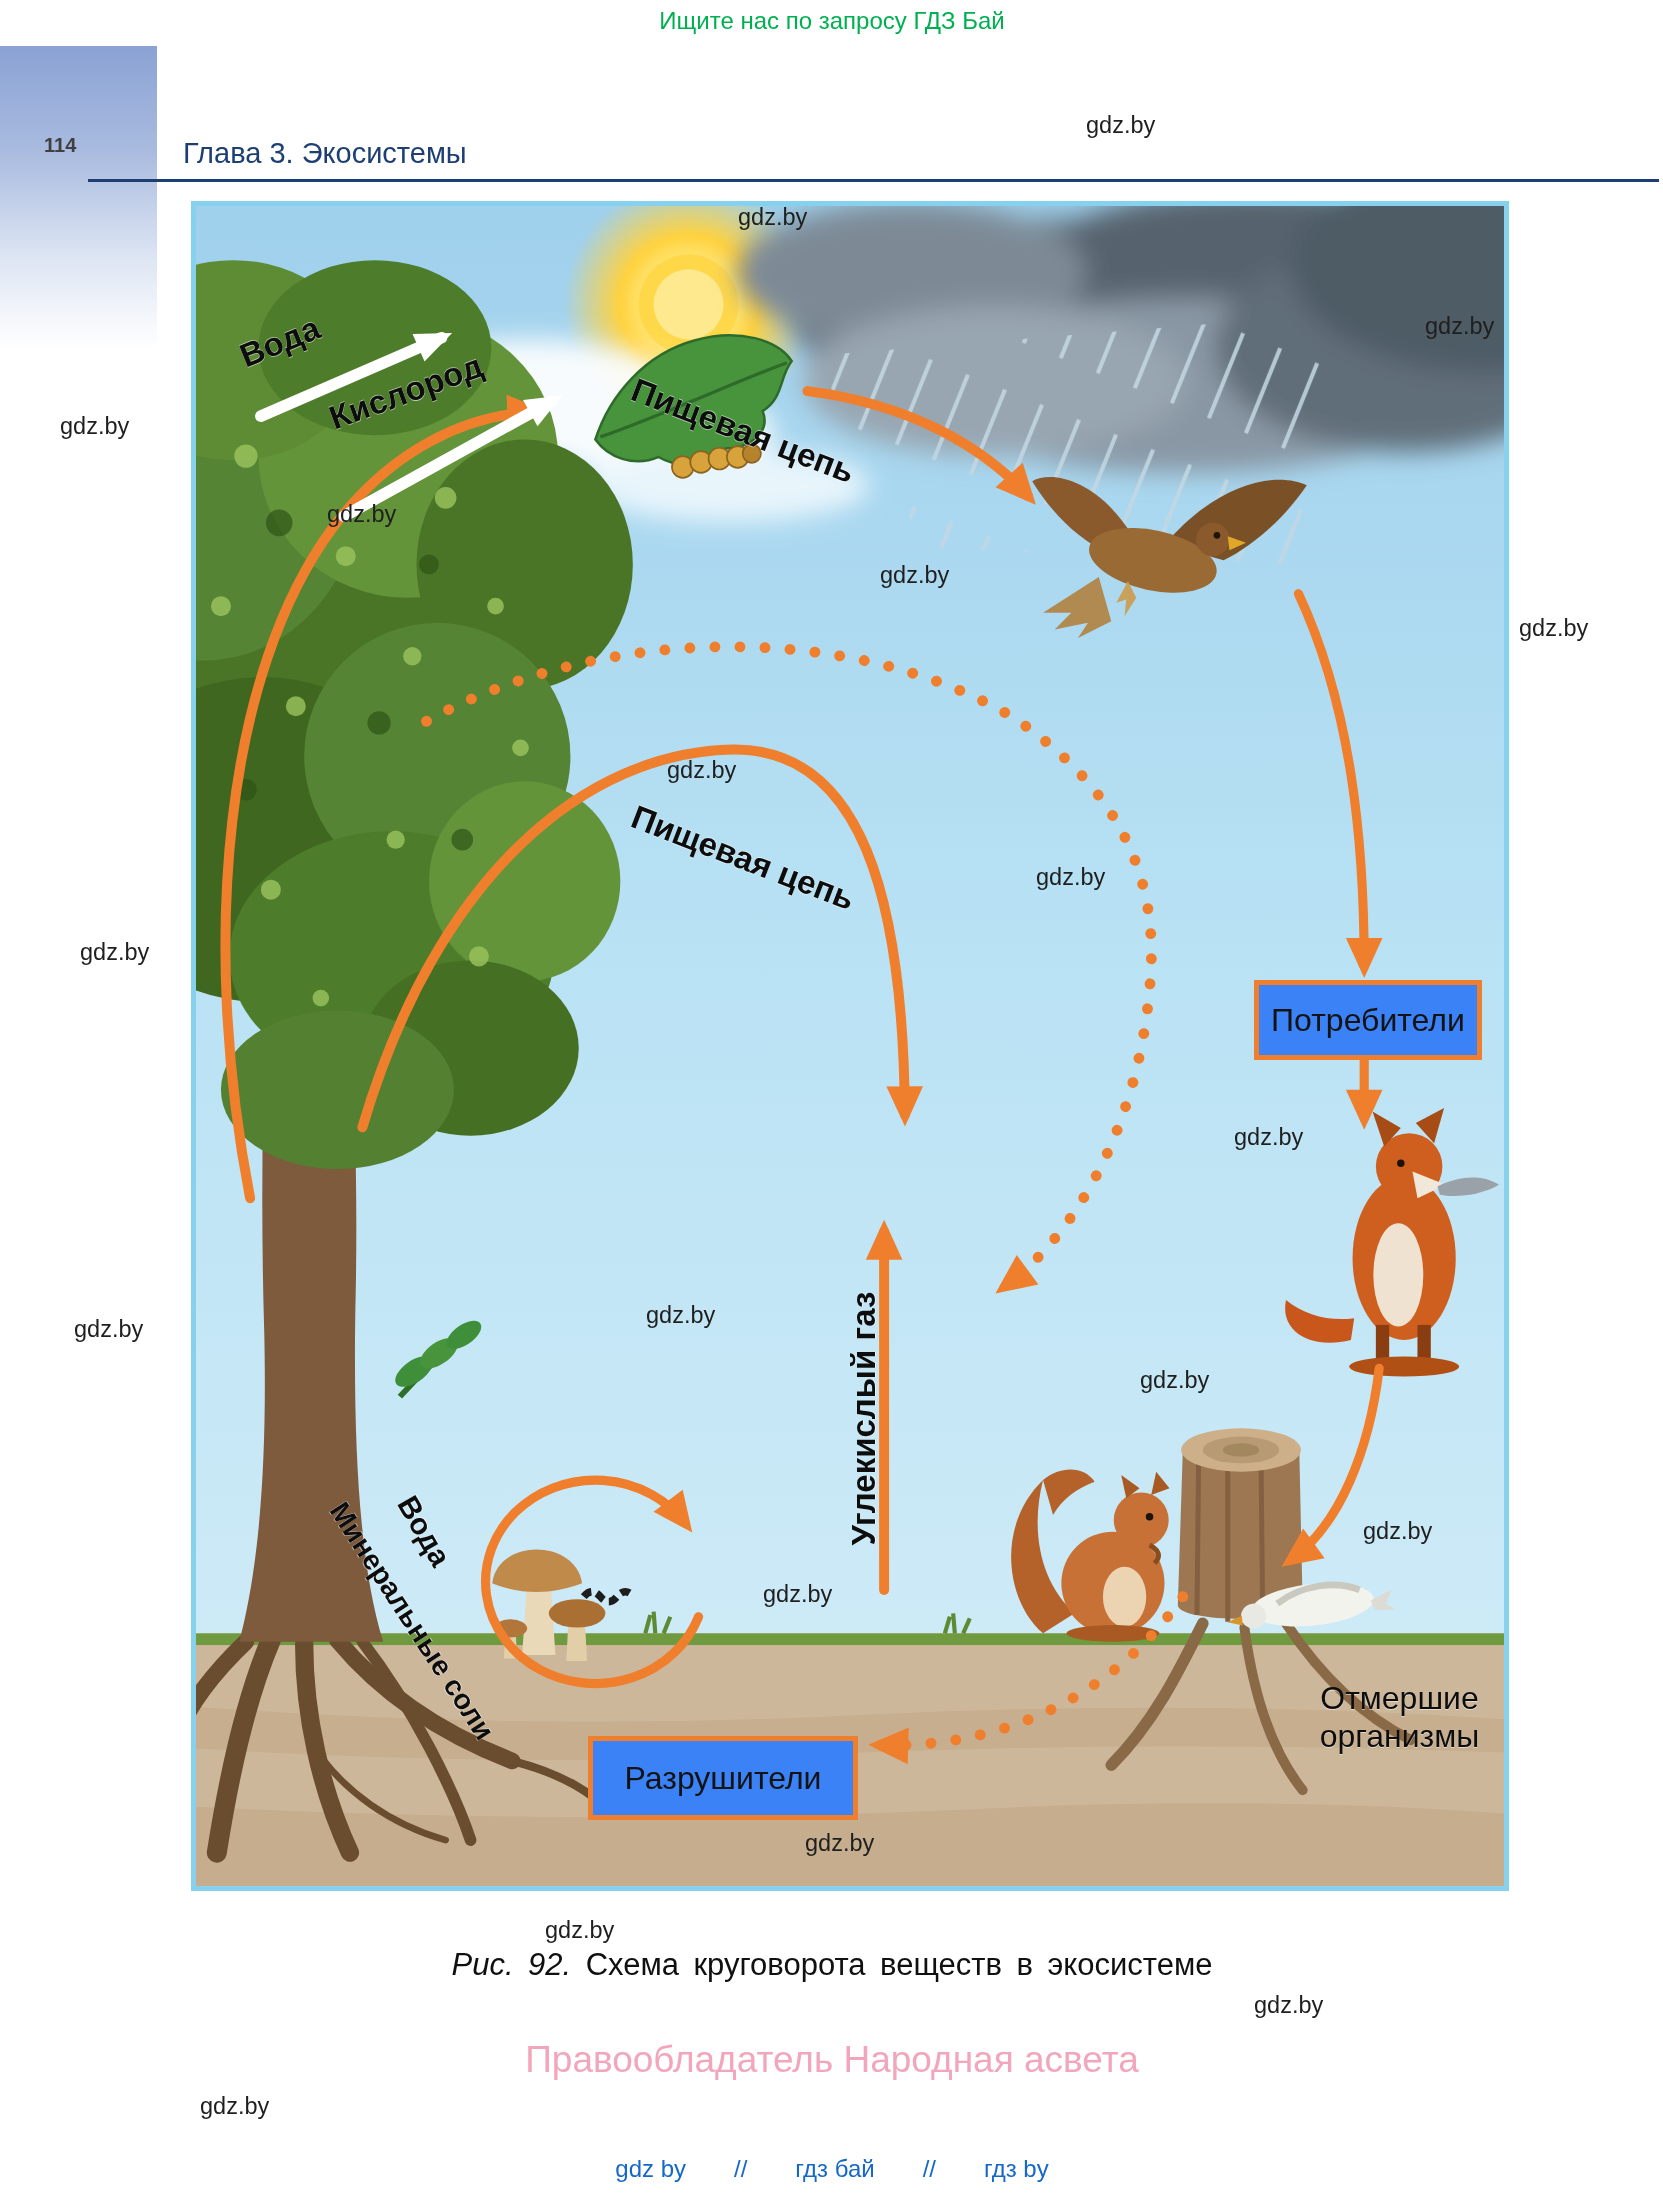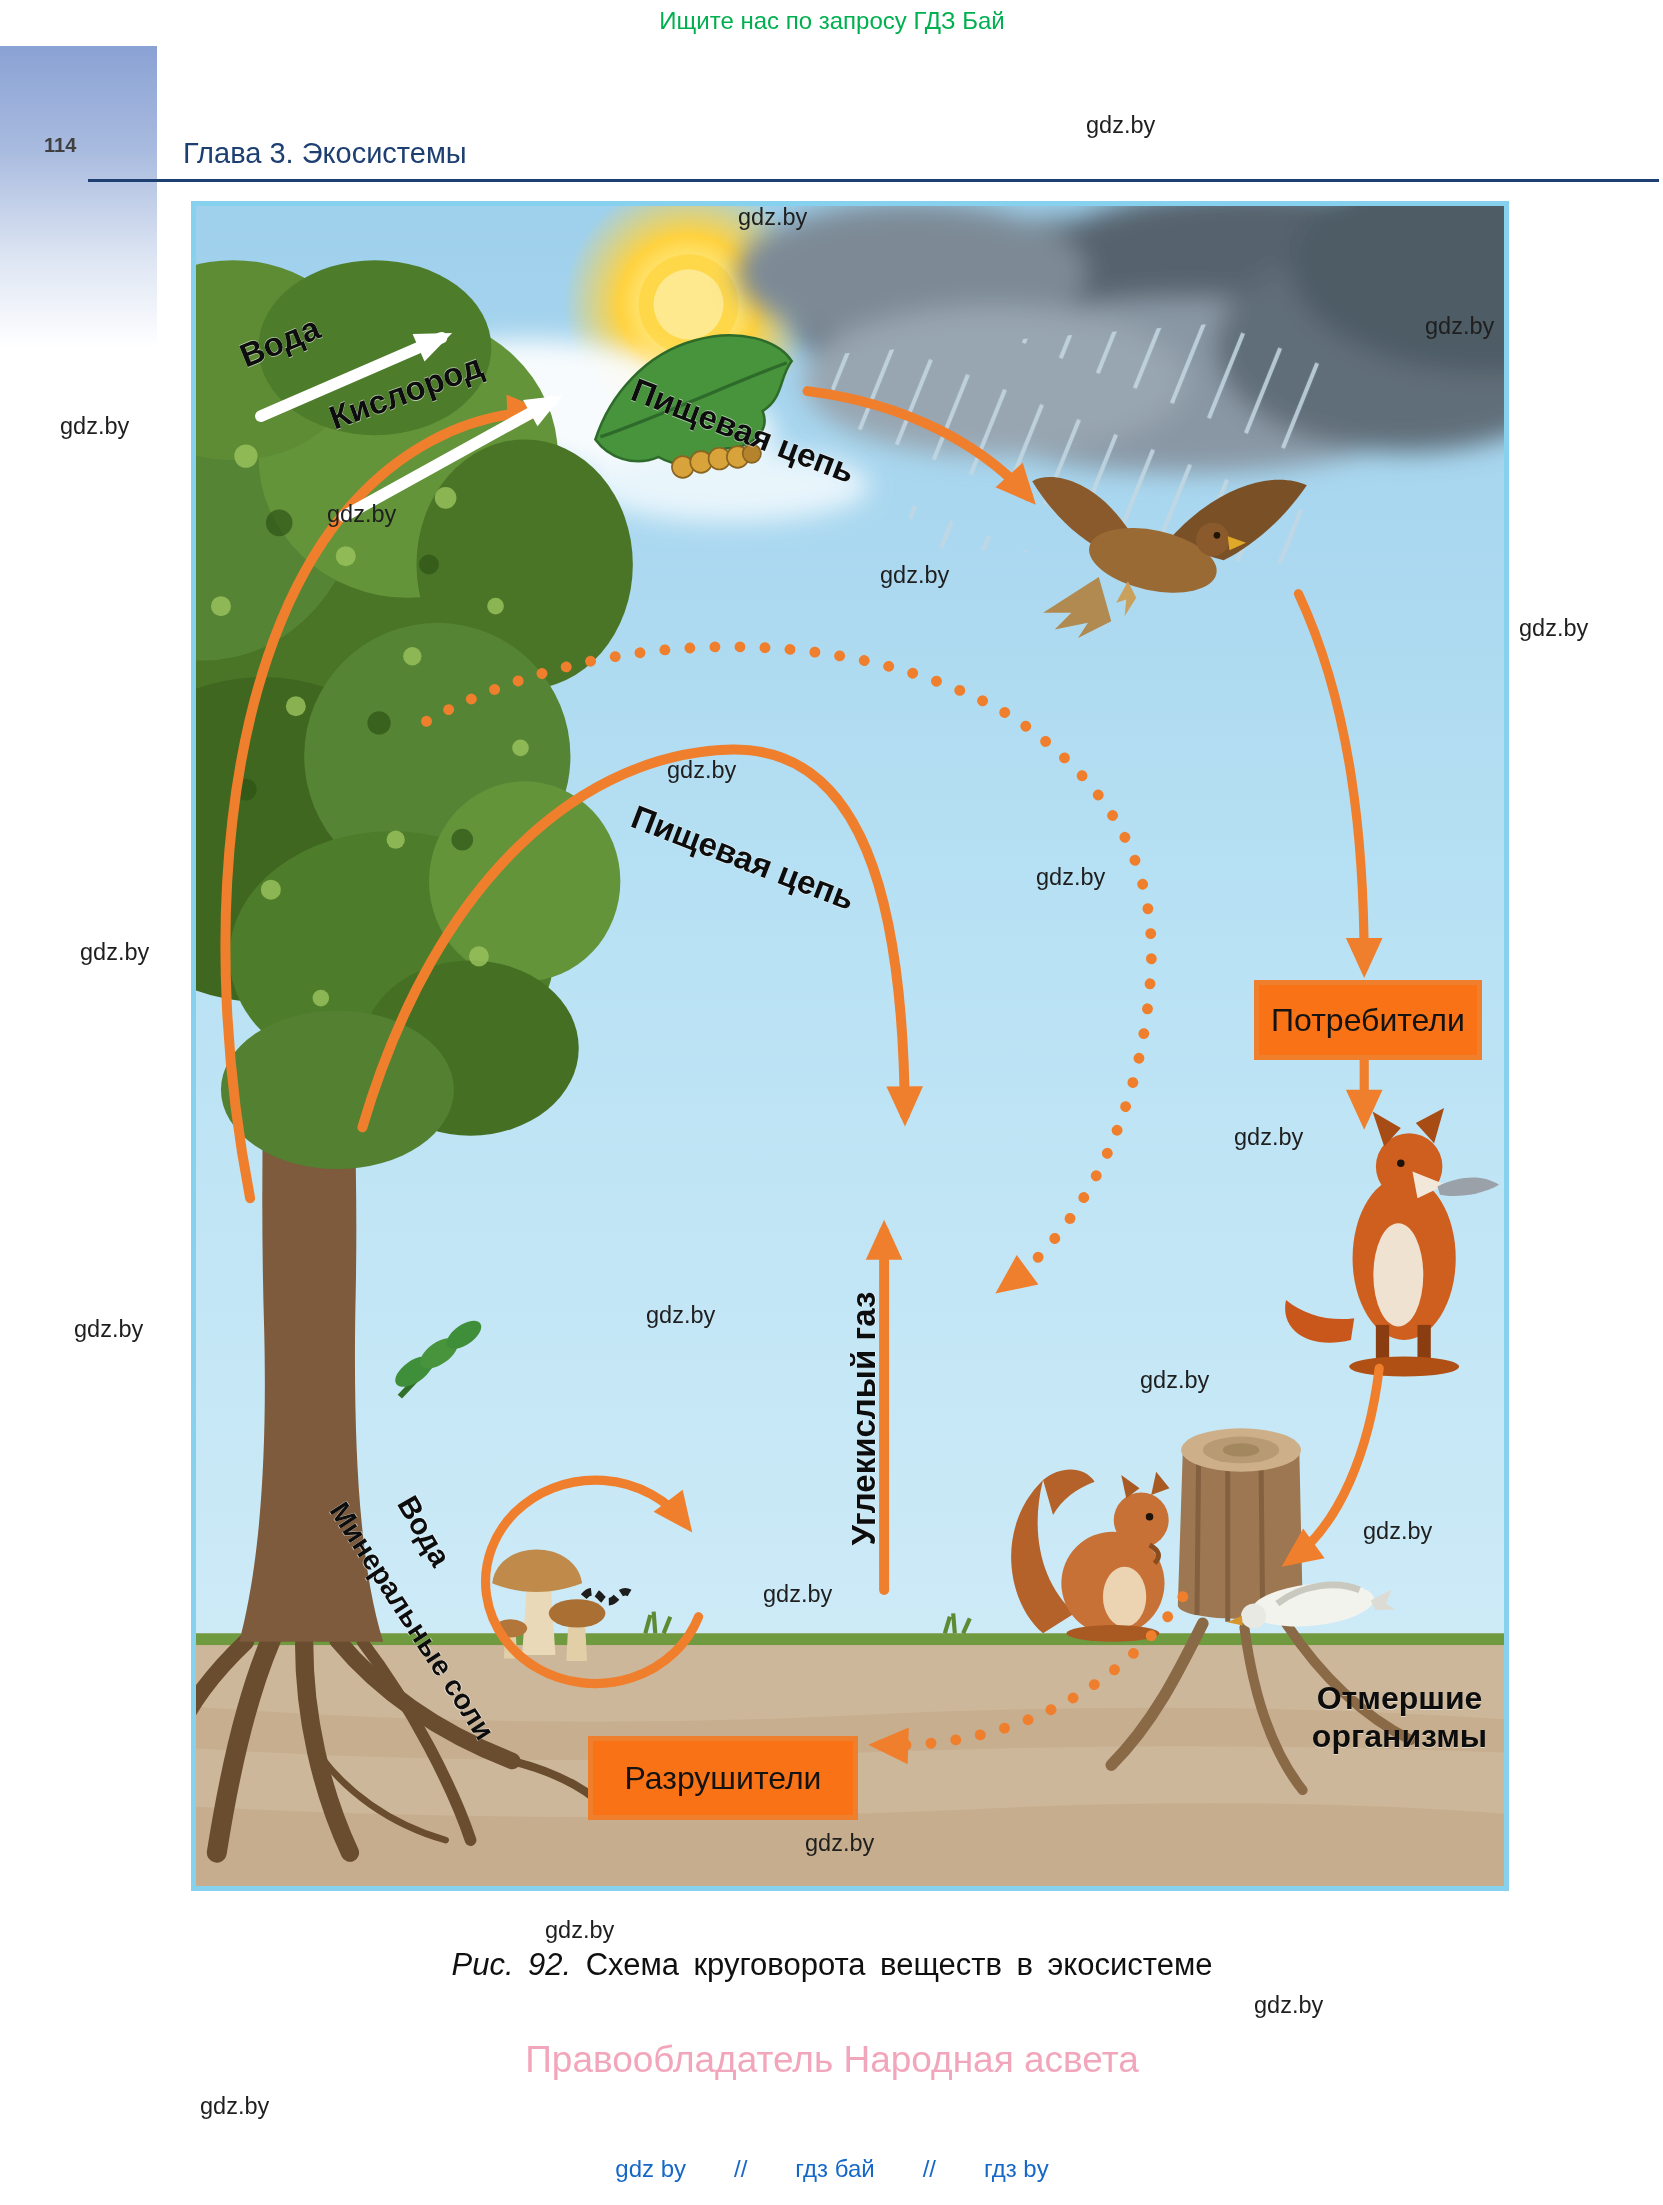--- a/index.html
+++ b/index.html
@@ -13,26 +13,26 @@
   .chapter .bold{font-weight:400}
   .header-rule{position:absolute;left:88px;top:179px;width:1571px;height:3.4px;background:#1d3f72;z-index:2}
 
   .fig{position:absolute;left:191px;top:201px;width:1318px;height:1690px;border:5.9px solid #86d1ee;
     overflow:hidden;background:#bfe3f5;z-index:2}
   .scene{position:absolute;left:0;top:0;width:100%;height:100%}
 
   .lbl{position:absolute;z-index:3;font-weight:700;font-size:33px;color:#0d0d0d;white-space:nowrap;
     transform:translate(-50%,-50%) rotate(var(--r,0deg));
     text-shadow:0 0.8px 0 rgba(255,255,255,.6),0 -0.8px 0 rgba(255,255,255,.6)}
-  .obox{position:absolute;z-index:3;background:#f97316;border:5px solid #f07f2d;display:flex;align-items:center;
+  .obox{position:absolute;z-index:3;background:#3b82f6;border:5px solid #f07f2d;display:flex;align-items:center;
     justify-content:center;font-size:32px;font-weight:500;color:#131313;white-space:nowrap}
   .co2{position:absolute;z-index:3;left:649px;top:1399px;width:373px;transform:rotate(-90deg);
     transform-origin:0 0;text-align:center;font-weight:700;font-size:33px;color:#0d0d0d;white-space:nowrap;
     text-shadow:0 0.8px 0 rgba(255,255,255,.6)}
-  .dead{position:absolute;z-index:3;left:1088px;top:1474px;width:231px;text-align:center;font-weight:700;
+  .dead{position:absolute;z-index:3;left:1088px;top:1474px;width:231px;text-align:center;font-weight:400;
     font-size:32px;line-height:1.18;color:#0d0d0d;text-shadow:0 0.8px 0 rgba(255,255,255,.5)}
 
   .wm{position:absolute;font-size:23.5px;color:#1f1f1f;z-index:6;white-space:nowrap}
 
   .caption{position:absolute;top:1947px;left:0;width:100%;text-align:center;font-size:31px;color:#101010;
     word-spacing:5.9px;z-index:2}
   .caption .ref{font-style:italic}
   .publisher{position:absolute;top:2039px;left:0;width:100%;text-align:center;font-size:37px;color:#f2a6bc;z-index:2}
   .footer{position:absolute;top:2155px;left:0;width:100%;text-align:center;font-size:24px;color:#1668c8;z-index:2}
   .footer span{margin:0 24px;display:inline-block}

